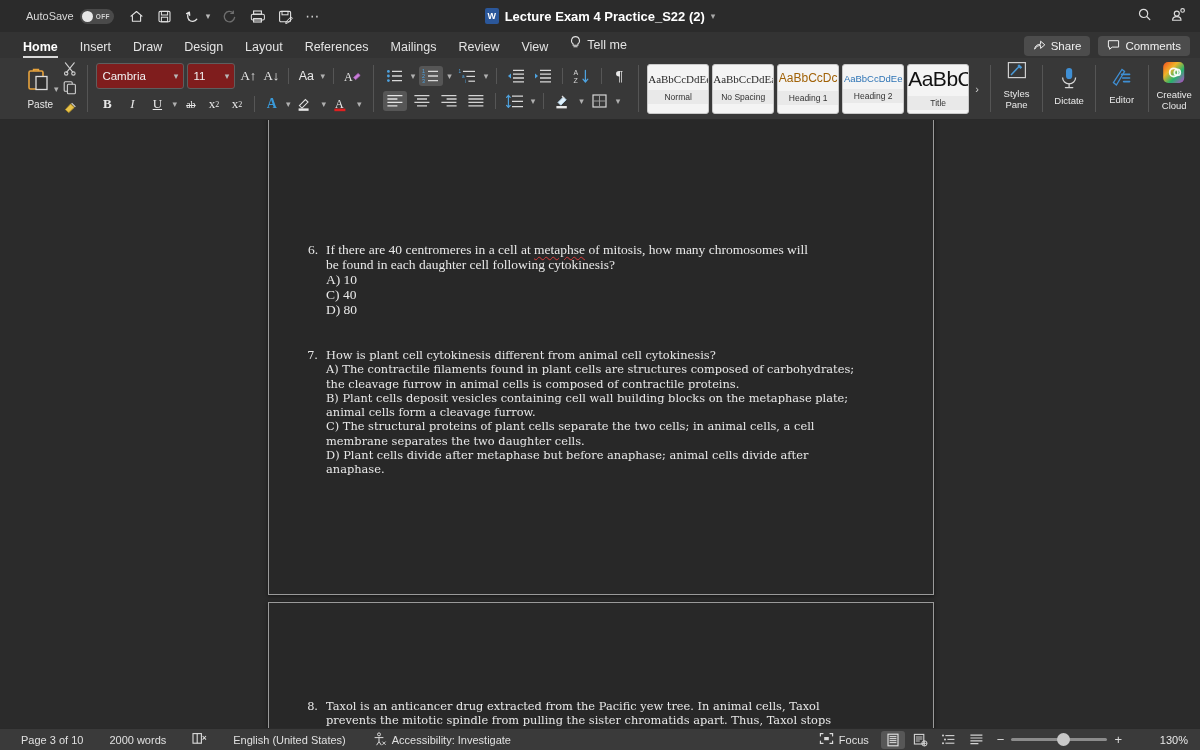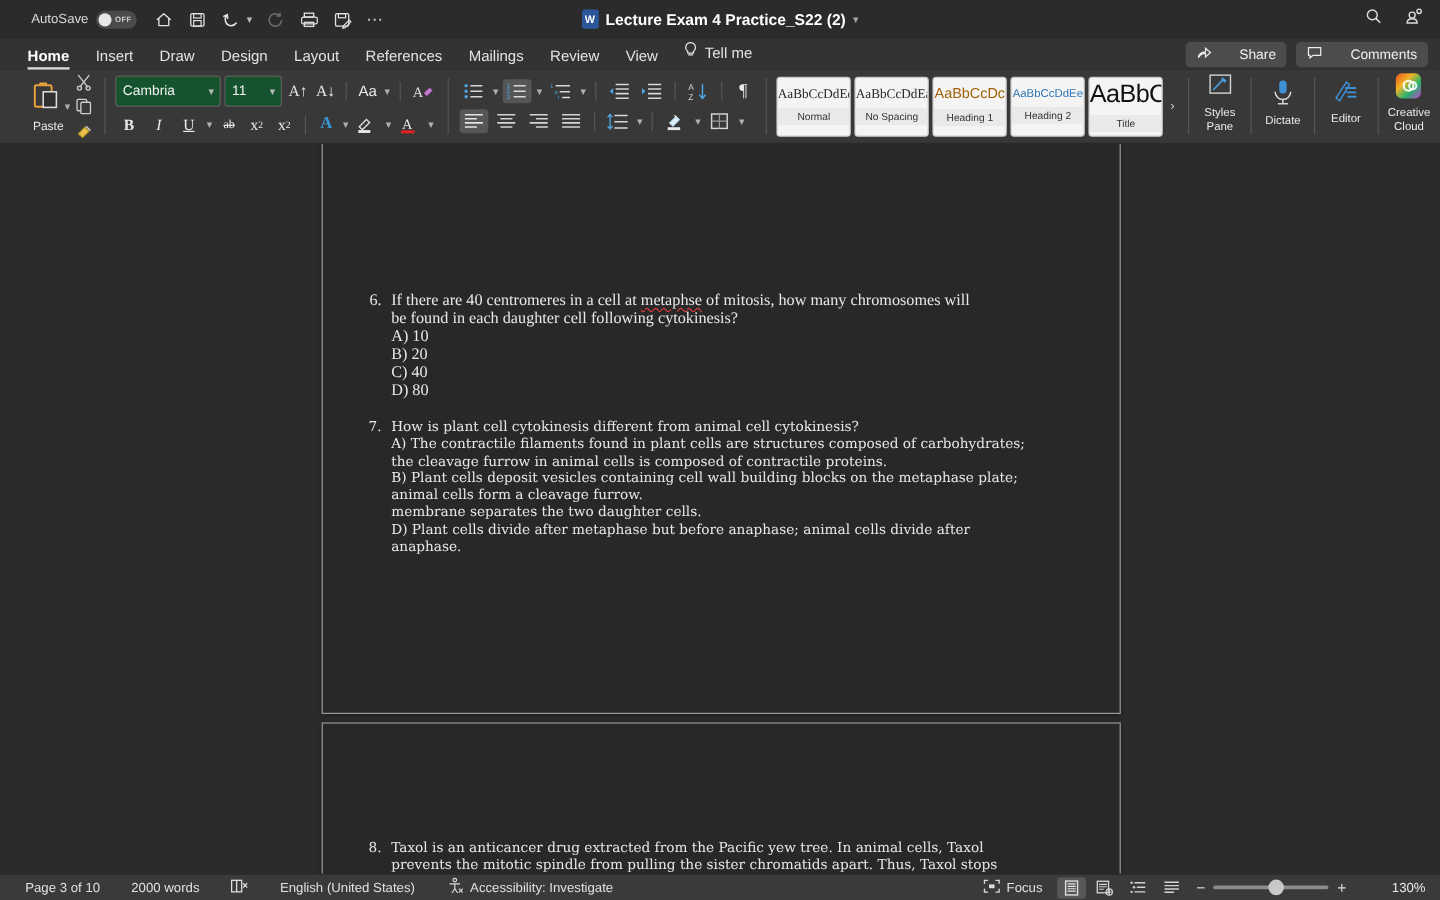--- a/index.html
+++ b/index.html
@@ -77,21 +77,21 @@
     content: ""; position: absolute; left: 11px; right: 11px; bottom: 0;
     height: 2px; background: #d8d8d8;
   }
   .tellme { display: flex; align-items: center; gap: 5px; padding: 0 10px 4px 10px; }
   .tellme-text { color: #e3e3e3; font-size: 12.5px; }
   .tabbar-right {
     position: absolute; right: 10px; bottom: 2px;
     display: flex; align-items: center; gap: 8px;
   }
   .pill {
-    display: flex; align-items: center; gap: 23px;
+    display: flex; align-items: center; gap: 5px;
     background: #4c4c4c; border-radius: 4px;
     padding: 3px 9px; color: #f0f0f0; font-size: 11.5px;
   }
 
   
   .ribbon {
     height: 62px; background: #383838;
     display: flex; align-items: stretch; padding: 0 4px;
     border-bottom: 1px solid #2a2a2a;
   }
@@ -104,21 +104,21 @@
   }
   .paste-label { color: #e8e8e8; font-size: 10px; margin-top: 2px; }
   .clip-col {
     display: flex; flex-direction: column; align-items: center;
     justify-content: space-around; height: 56px; margin-left: 2px;
   }
 
   .font-rows { display: flex; flex-direction: column; gap: 5px; justify-content: center; }
   .frow { display: flex; align-items: center; gap: 3px; }
   .combo {
-    background: #14532d; border: 1px solid #5e5e5e; border-radius: 3px;
+    background: #7f1d1d; border: 1px solid #5e5e5e; border-radius: 3px;
     height: 20px; display: flex; align-items: center;
     justify-content: space-between; padding: 12px 5px;
     color: #f2f2f2; font-size: 11.5px;
   }
   .combo.font-name { width: 88px; }
   .combo.font-size { width: 48px; }
   .combo .cv { color: #b8b8b8; font-size: 9px; margin-left: 4px; }
 
   .ib {
     min-width: 20px; height: 20px; display: flex;
@@ -626,34 +626,34 @@
 <div class="canvas">
 
   <div class="page page-a">
 
     <div class="qblock serif-q" style="left:25px; top:166px; width:600px;">
       <span class="qnum">6.</span>
       <div class="qbody">
         <div>If there are 40 centromeres in a cell at <span class="misspell">metaphse</span> of mitosis, how many chromosomes will</div>
         <div>be found in each daughter cell following cytokinesis?</div>
         <div>A) 10</div>
-        <div>B) 20</div>
         <div>C) 40</div>
         <div>D) 80</div>
       </div>
     </div>
 
     <div class="qblock slab-q" style="left:25px; top:272px; width:610px;">
       <span class="qnum">7.</span>
       <div class="qbody">
         <div>How is plant cell cytokinesis different from animal cell cytokinesis?</div>
         <div>A) The contractile filaments found in plant cells are structures composed of carbohydrates;</div>
         <div>the cleavage furrow in animal cells is composed of contractile proteins.</div>
         <div>B) Plant cells deposit vesicles containing cell wall building blocks on the metaphase plate;</div>
         <div>animal cells form a cleavage furrow.</div>
+        <div>C) The structural proteins of plant cells separate the two cells; in animal cells, a cell</div>
         <div>membrane separates the two daughter cells.</div>
         <div>D) Plant cells divide after metaphase but before anaphase; animal cells divide after</div>
         <div>anaphase.</div>
       </div>
     </div>
   </div>
 
   <div class="page page-b">
 
     <div class="qblock slab-q" style="left:25px; top:96px; width:610px;">

